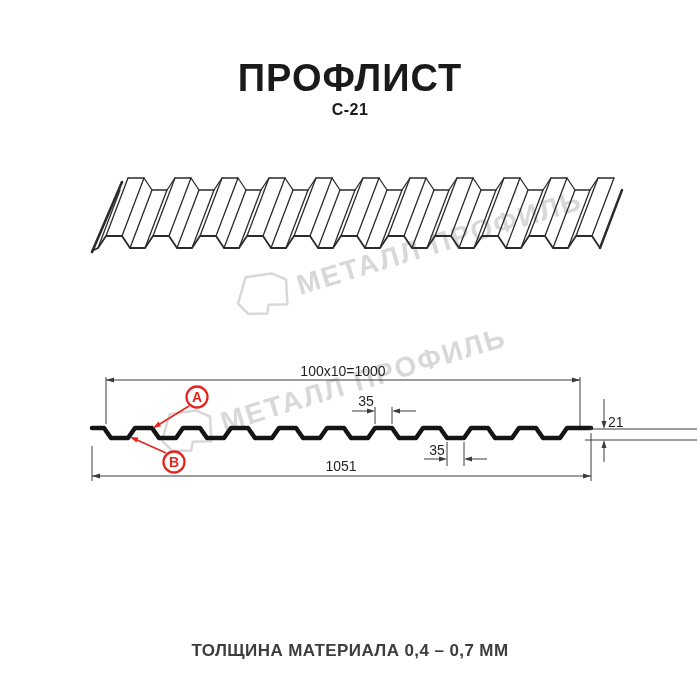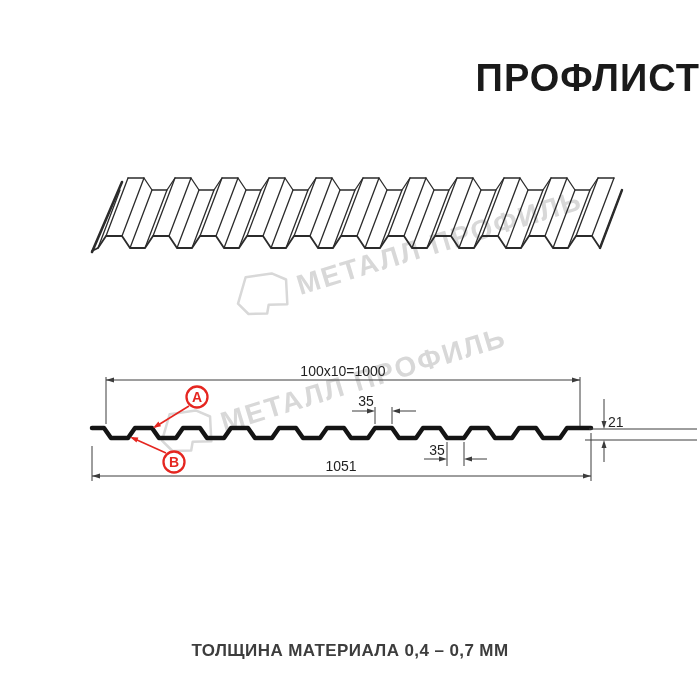--- a/index.html
+++ b/index.html
@@ -1,18 +1,18 @@
 <!DOCTYPE html>
 <html><head>
 <meta charset="utf-8">
 <style>
   html,body{margin:0;padding:0;background:#fff;}
   #page{position:relative;width:700px;height:700px;background:#ffffff;overflow:hidden;
         font-family:"Liberation Sans",sans-serif;}
-  .title{position:absolute;left:0;top:57px;width:700px;text-align:right;
+  .title{position:absolute;left:0;top:57px;width:700px;text-align:center;
          font-size:38px;font-weight:800;letter-spacing:1px;color:#1a1a1a;}
   .subtitle{position:absolute;left:0;top:101px;width:700px;text-align:center;
          font-size:16px;font-weight:700;letter-spacing:0.5px;color:#1a1a1a;}
   .footer{position:absolute;left:0;top:617px;width:700px;text-align:center;
          font-size:17px;font-weight:600;letter-spacing:0.4px;color:#3d3d3d;margin-top:24px;}
   svg{position:absolute;left:0;top:0;}
   .dimline{stroke:#3c3c3c;stroke-width:1;fill:none;}
   .dimtxt{font-family:"Liberation Sans",sans-serif;font-size:14px;fill:#1f1f1f;}
   .dimarr{fill:#3c3c3c;stroke:none;}
   .red-stroke{stroke:#e52620;fill:none;}
@@ -22,20 +22,21 @@
   .wm-txt{font-family:"Liberation Sans",sans-serif;font-size:28px;font-weight:700;
           letter-spacing:2px;fill:#d8d8d8;}
   .wm-logo{stroke:#d8d8d8;stroke-width:2.5;fill:none;stroke-linejoin:round;}
 </style>
 </head>
 <body>
 
 <div id="page">
 
   <div class="title">ПРОФЛИСТ</div>
+  <div class="subtitle">С-21</div>
 
   <svg width="700" height="700" viewBox="0 0 700 700">
 
     <g transform="translate(226,278) rotate(-17)">
       <path class="wm-logo" d="M4,28 L19,5 L45,9 L57,19 L51,43 L33,38 L29,46 L11,41 Z"></path>
       <text class="wm-txt" x="66" y="38">МЕТАЛЛ ПРОФИЛЬ</text>
     </g>
     <g transform="translate(150,415) rotate(-17)">
       <path class="wm-logo" d="M4,28 L19,5 L45,9 L57,19 L51,43 L33,38 L29,46 L11,41 Z"></path>
       <text class="wm-txt" x="66" y="38">МЕТАЛЛ ПРОФИЛЬ</text>

